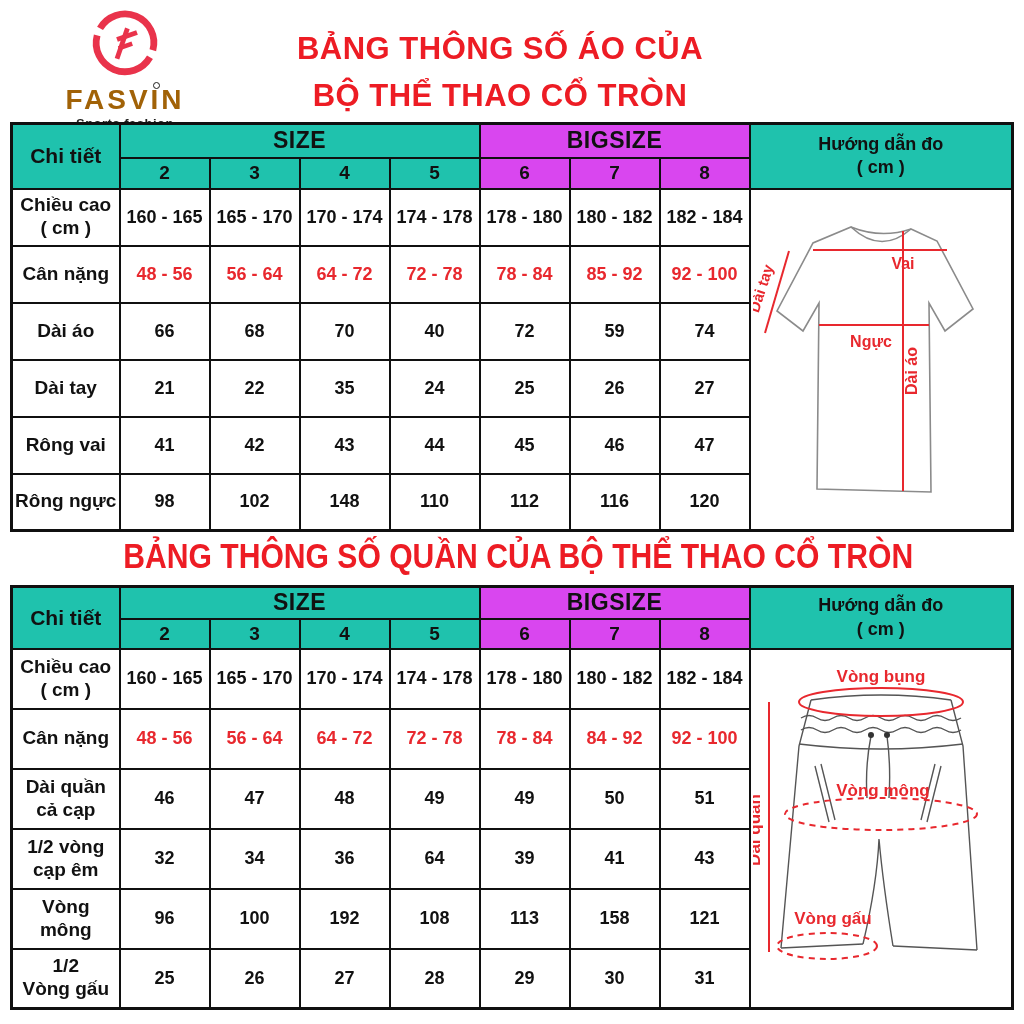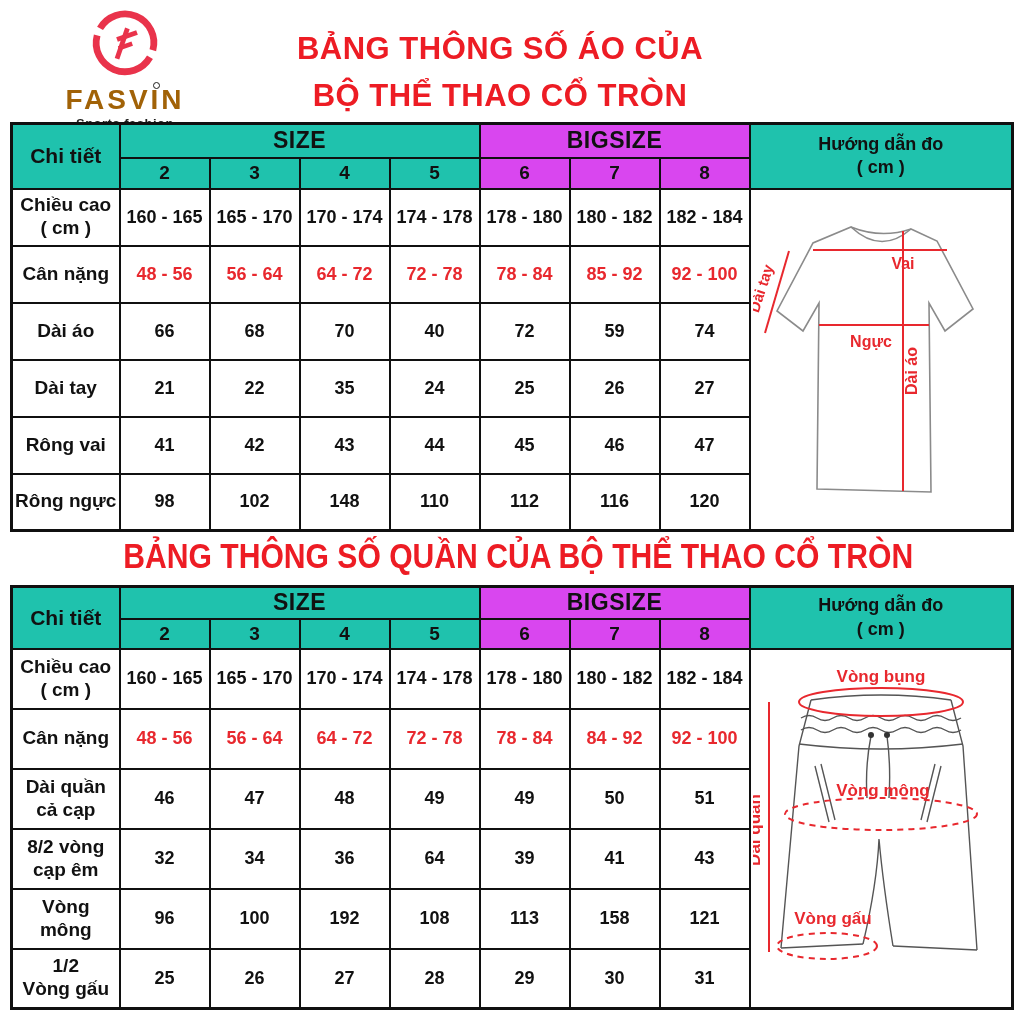--- a/index.html
+++ b/index.html
@@ -267,21 +267,21 @@
 cả cạp</th>
     <td class="v">46</td>
     <td class="v">47</td>
     <td class="v">48</td>
     <td class="v">49</td>
     <td class="v">49</td>
     <td class="v">50</td>
     <td class="v">51</td>
   </tr>
   <tr class="drow">
-    <th class="rowlabel">8/2 vòng
+    <th class="rowlabel">1/2 vòng
 cạp êm</th>
     <td class="v">32</td>
     <td class="v">34</td>
     <td class="v">36</td>
     <td class="v">64</td>
     <td class="v">39</td>
     <td class="v">41</td>
     <td class="v">43</td>
   </tr>
   <tr class="drow">

